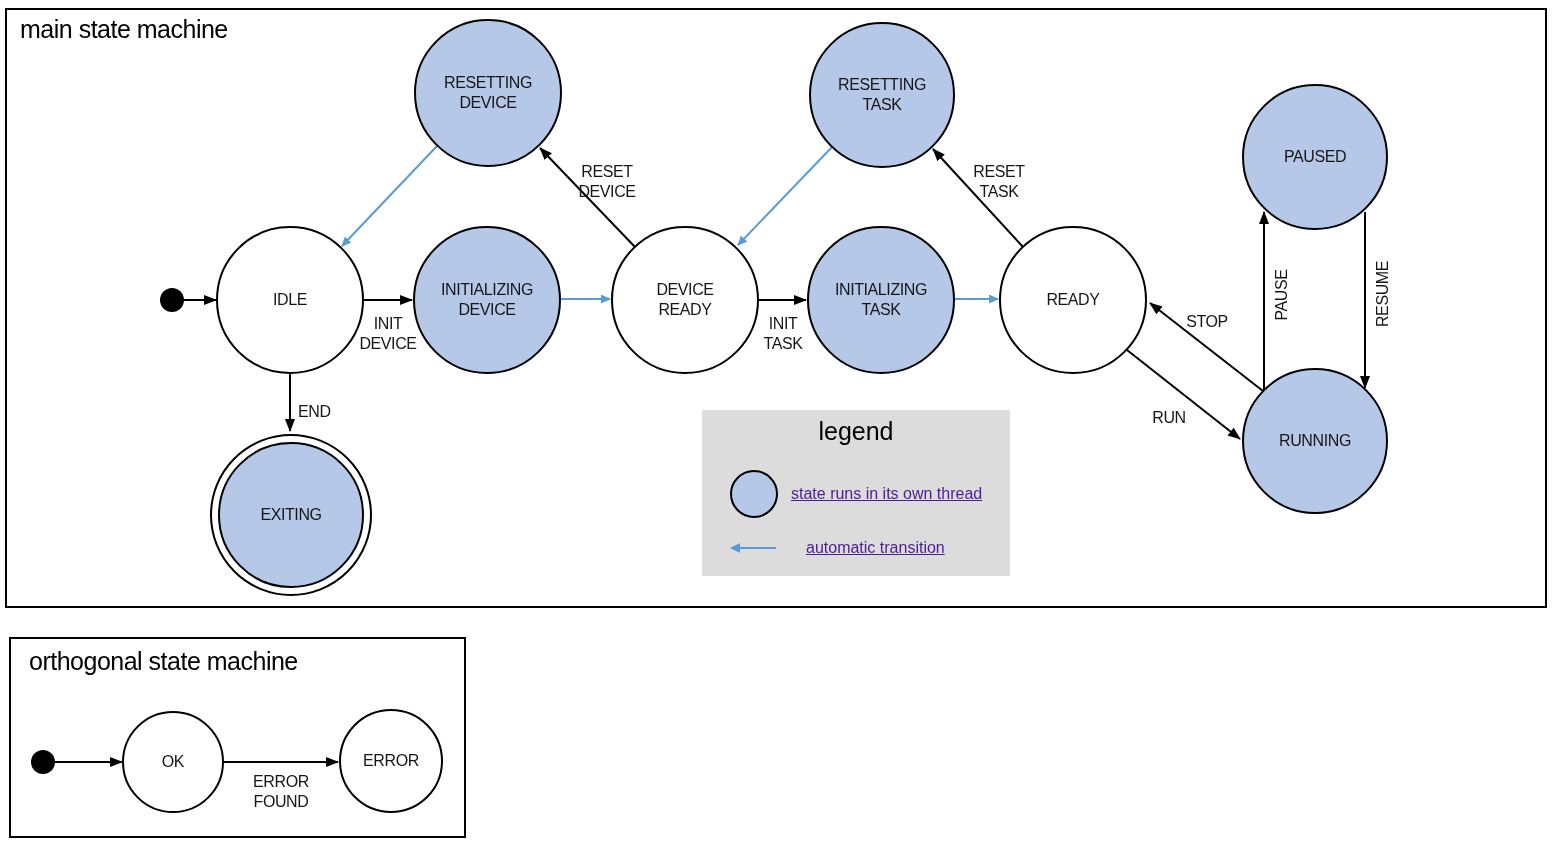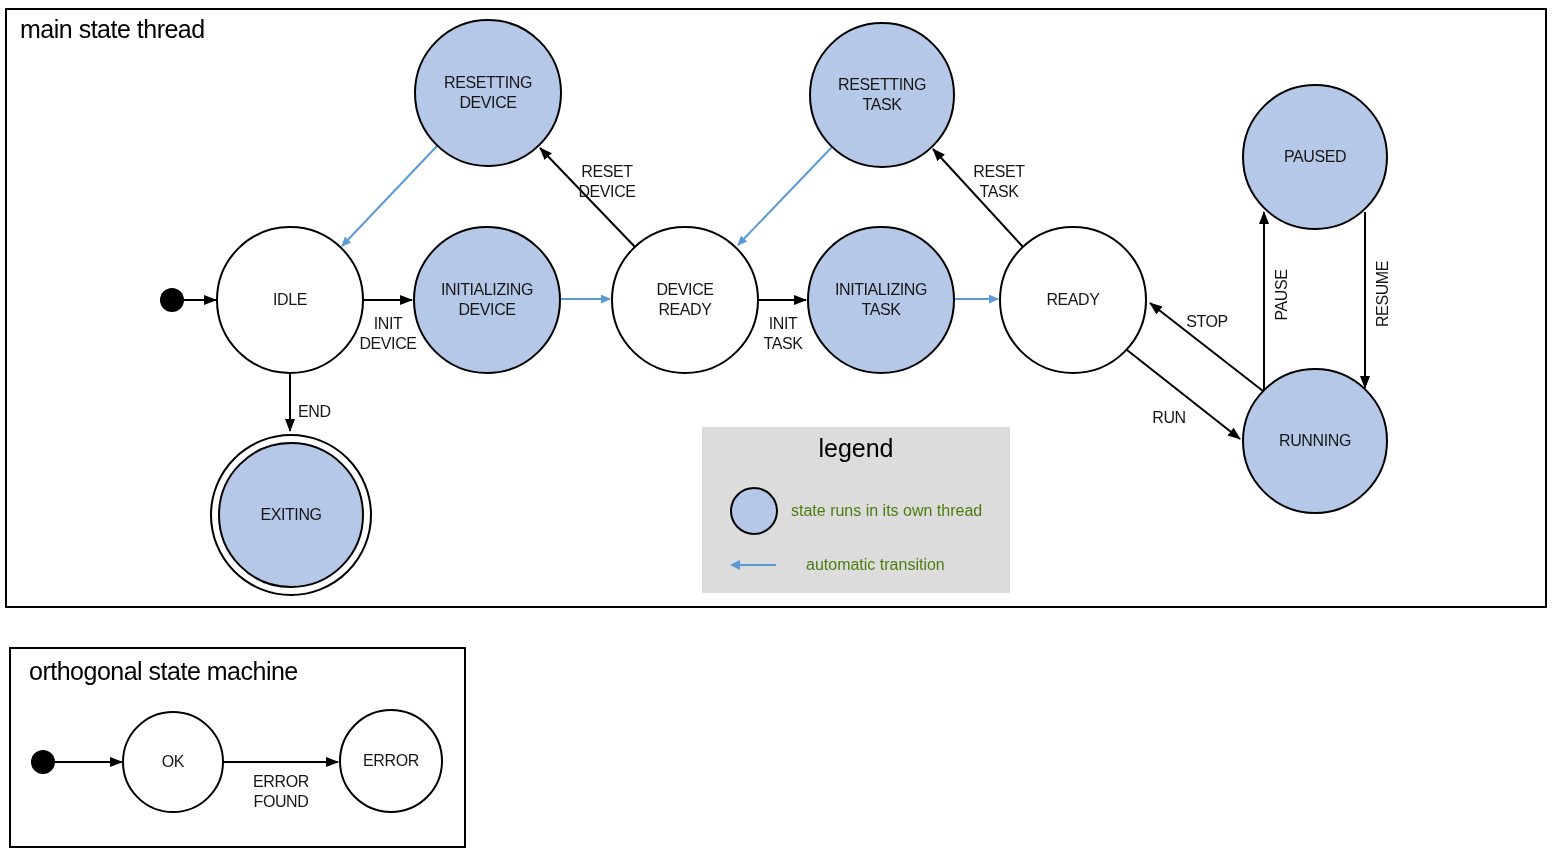--- a/index.html
+++ b/index.html
@@ -10,21 +10,21 @@
     font-family:"Liberation Sans","DejaVu Sans",sans-serif;
     overflow:hidden;
   }
   .frame{
     position:absolute;
     border:2px solid #000;
     background:transparent;
     box-sizing:border-box;
   }
   .frame.main{left:5px;top:8px;width:1542px;height:600px;}
-  .frame.ortho{left:9px;top:637px;width:457px;height:201px;margin-top:10px;}
+  .frame.ortho{left:9px;top:637px;width:457px;height:201px;}
   .frame-title{
     position:absolute;
     font-size:25px;
     letter-spacing:-0.5px;
     color:#000;
     white-space:nowrap;
   }
   .frame.main .frame-title{left:13px;top:5px;}
   .frame.ortho .frame-title{left:18px;top:8px;}
   svg.diagram{
@@ -32,21 +32,21 @@
     pointer-events:none;
   }
   svg .node-lbl,svg .edge-lbl{
     font-family:"Liberation Sans","DejaVu Sans",sans-serif;
     font-size:16px;
     letter-spacing:-0.4px;
     fill:#161616;
   }
   .legend{
     position:absolute;
-    left:702px;top:427px;width:308px;height:166px;
+    left:702px;top:410px;width:308px;height:166px;
     box-sizing:border-box;
   }
   .legend-title{
     position:absolute;
     left:0;right:0;top:7px;
     text-align:center;
     font-size:25px;
     color:#000;
   }
   .legend-row{
@@ -67,30 +67,30 @@
   .legend-arrow .shaft{
     position:absolute;left:7px;top:4px;width:39px;height:2px;
   }
   .legend-arrow .head{
     position:absolute;left:0;top:0;width:0;height:0;
     border-top:5px solid transparent;
     border-bottom:5px solid transparent;
     border-right:10px solid #5b9bd5;
   }
   .legend-label{
-    font-size:16px;color:#4d7c0f;white-space:nowrap;
+    font-size:16px;color:#4c1d95;white-space:nowrap;text-decoration:underline;
   }
 </style>
 </head>
 <body>
 
 <div class="stage">
 
   <div class="frame main">
-    <div class="frame-title">main state thread</div>
+    <div class="frame-title">main state machine</div>
   </div>
 
   <div class="frame ortho">
     <div class="frame-title">orthogonal state machine</div>
   </div>
 
   <svg class="diagram" id="diagram" viewBox="0 0 1555 852">
       <defs>
         <marker id="ah-black" markerUnits="userSpaceOnUse" markerWidth="15" markerHeight="12" refX="12" refY="5" orient="auto">
           <path d="M0,0 L13,5 L0,10 Z" fill="#000000"></path>

